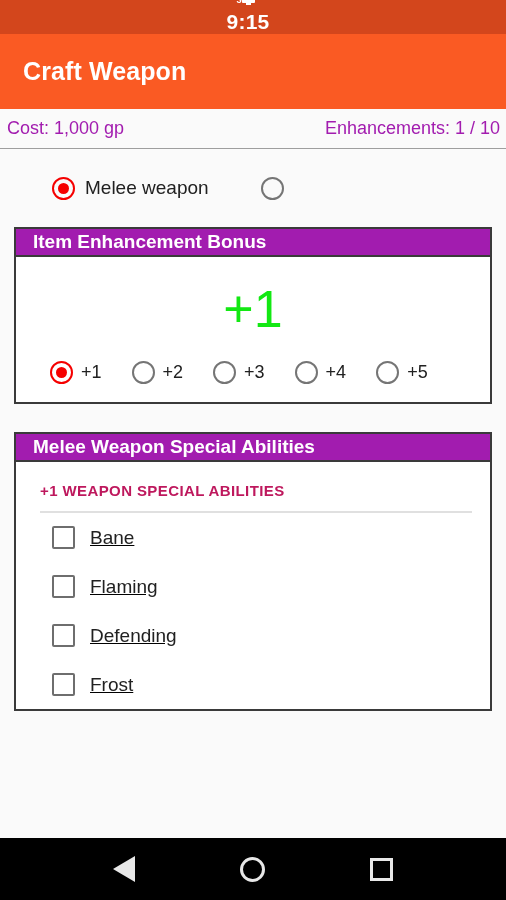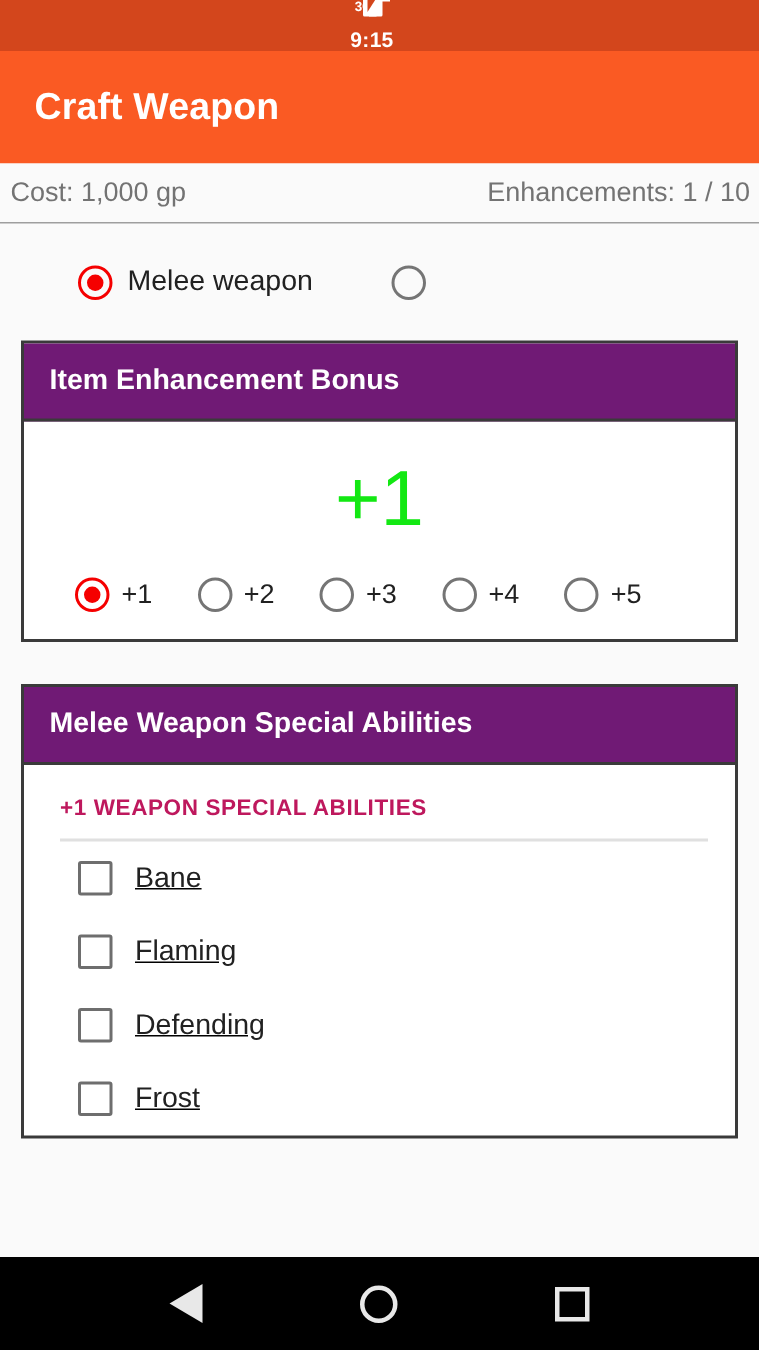--- a/index.html
+++ b/index.html
@@ -68,21 +68,21 @@
     background: #fff;
   }
   .batt-bolt {
     position: absolute;
     bottom: 3px; left: 3px;
     width: 0; height: 0;
     border-left: 7px solid #D3461C;
     border-bottom: 11px solid transparent;
   }
   #clock {
-    font-size: 14px;
+    font-size: 21px;
     font-weight: bold;
     color: #fff;
     letter-spacing: 0.2px;
   }
 
   
   #app-bar {
     height: 75px;
     background: #FA5A23;
     display: flex;
@@ -102,21 +102,21 @@
     height: 40px;
     background: #FAFAFA;
     border-bottom: 1px solid #9E9E9E;
     display: flex;
     align-items: center;
     justify-content: space-between;
     padding: 0 6px 0 7px;
   }
   #cost-bar span {
     font-size: 18px;
-    color: #737373;
+    color: #a21caf;
   }
 
   
   #weapon-type-row {
     height: 78px;
     display: flex;
     align-items: center;
     padding-left: 52px;
     gap: 52px;
   }
@@ -150,22 +150,22 @@
     background: #F50000;
   }
 
   
   .card {
     margin: 0 14px;
     border: 2px solid #3A3A3A;
     background: #fff;
   }
   .card-header {
-    background: #701a75;
-    padding: 14px 17px;
+    background: #a21caf;
+    padding: 2px 17px;
     border-bottom: 2px solid #3A3A3A;
   }
   .card-header .ttl {
     color: #fff;
     font-size: 19px;
     font-weight: bold;
   }
 
   
   #bonus-value-wrap {

